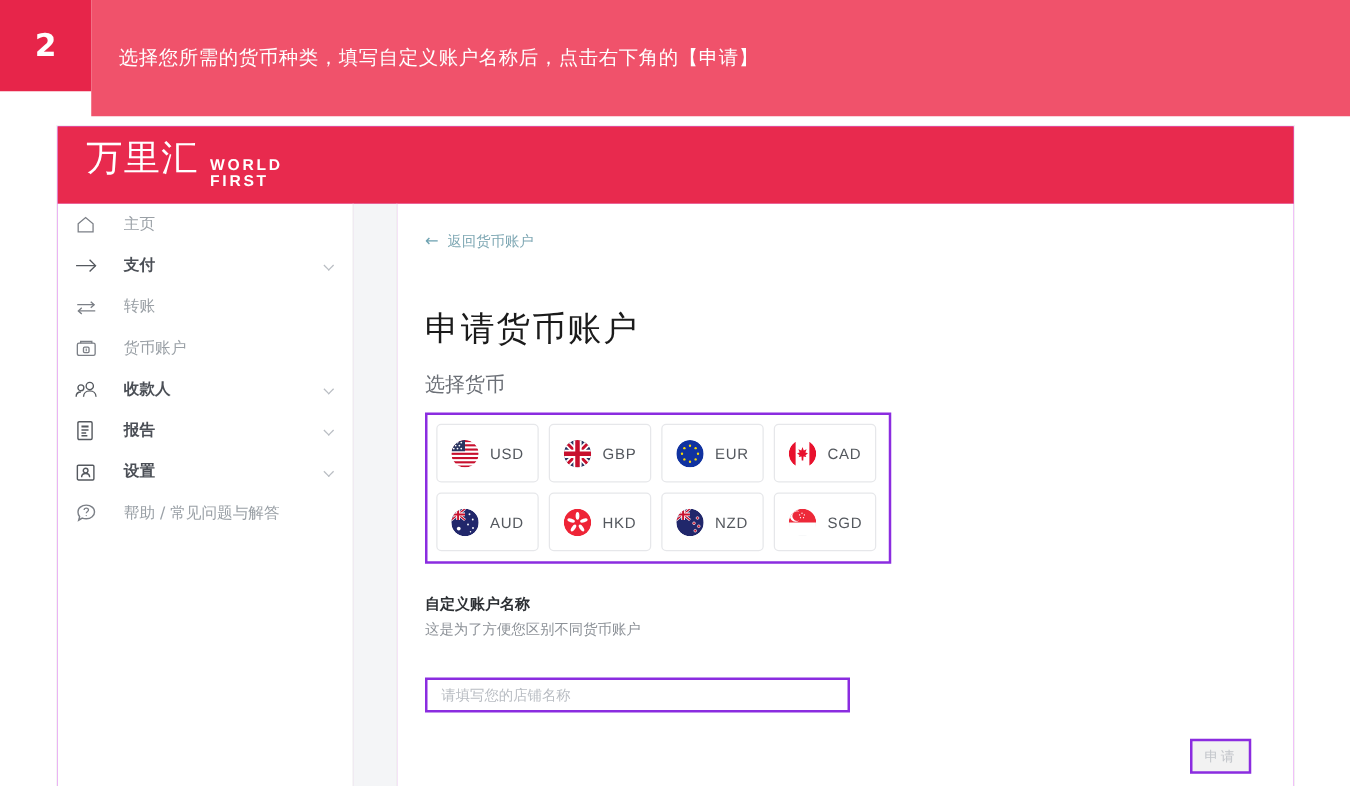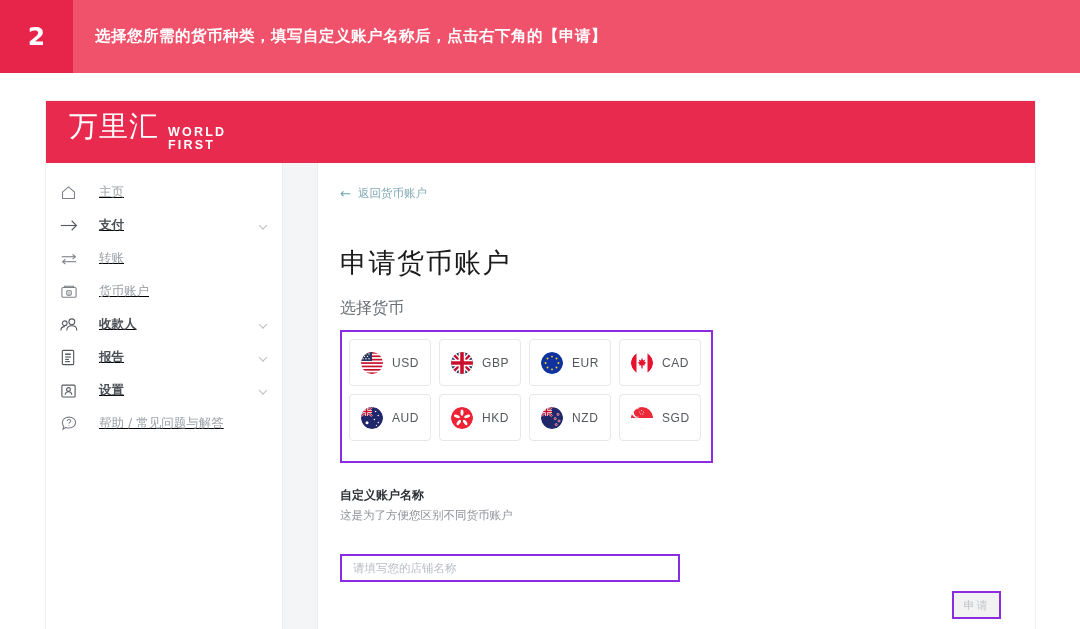--- a/index.html
+++ b/index.html
@@ -13,26 +13,25 @@
 
   
   .banner { position: absolute; left: 0; top: 0; width: 1080px; height: 73px; display: flex; }
   .banner-num {
     width: 73px; height: 73px; background: #e7254a;
     display: flex; align-items: center; justify-content: center;
     color: #fff; font-size: 25px; font-weight: bold;
     font-family: "DejaVu Sans", sans-serif;
   }
   .banner-text {
-    flex: 1; height: 73px; background: #f0526b;
+    flex: 1; height: 93px; background: #f0526b;
     display: flex; align-items: center;
     padding-left: 22px;
     color: #ffffff; font-size: 15.5px; letter-spacing: .5px;
     font-family: "DejaVu Sans", "Liberation Sans", sans-serif;
-    font-weight: bold;
   }
 
   
   .window {
     position: absolute; left: 46px; top: 101px;
     width: 989px; height: 528px;
     background: #d946ef;
     box-shadow: 0 0 0 1px #f1f1f1;
     overflow: hidden;
   }
@@ -51,23 +50,22 @@
     font-size: 12.5px; font-weight: bold; letter-spacing: 2.2px;
     line-height: 1.05; text-align: left;
     font-family: "Liberation Sans", sans-serif;
   }
   .logo-en span { display: block; }
 
   .body-row { display: flex; height: 466px; }
 
   
   .sidebar {
-    width: 237px; background: #fff; padding-top: 13px;
+    width: 237px; background: #fff; 
     border-right: 1px solid #ededed;
-    text-decoration: underline;
   }
   .nav-item {
     display: flex; align-items: center;
     height: 33px; padding: 0 16px 0 14px;
     cursor: pointer; position: relative;
   }
   .nav-ico {
     width: 26px; min-width: 26px; height: 22px;
     display: flex; align-items: center; justify-content: flex-start;
     color: #7b7f86;
@@ -102,21 +100,21 @@
     font-family: "DejaVu Serif", "Liberation Serif", serif;
   }
   .sec-label {
     margin-top: 17px; font-size: 16px; color: #6b6f76;
     font-family: "DejaVu Sans", sans-serif;
   }
 
   
   .cur-wrap {
     margin-top: 11px; width: 373px;
-    border: 2px solid #8b2ce0; padding: 7px 7px 20px 7px;
+    border: 2px solid #8b2ce0; padding: 7px 7px 8px 7px;
   }
   .cur-grid { display: flex; flex-wrap: wrap; gap: 8px; }
   .cur-card {
     width: 82px; height: 47px;
     border: 1px solid #e6e7ea; border-radius: 4px;
     background: #fff; display: flex; align-items: center;
     justify-content: flex-start; padding-left: 11px; gap: 9px;
     cursor: pointer;
   }
   .cur-code {

